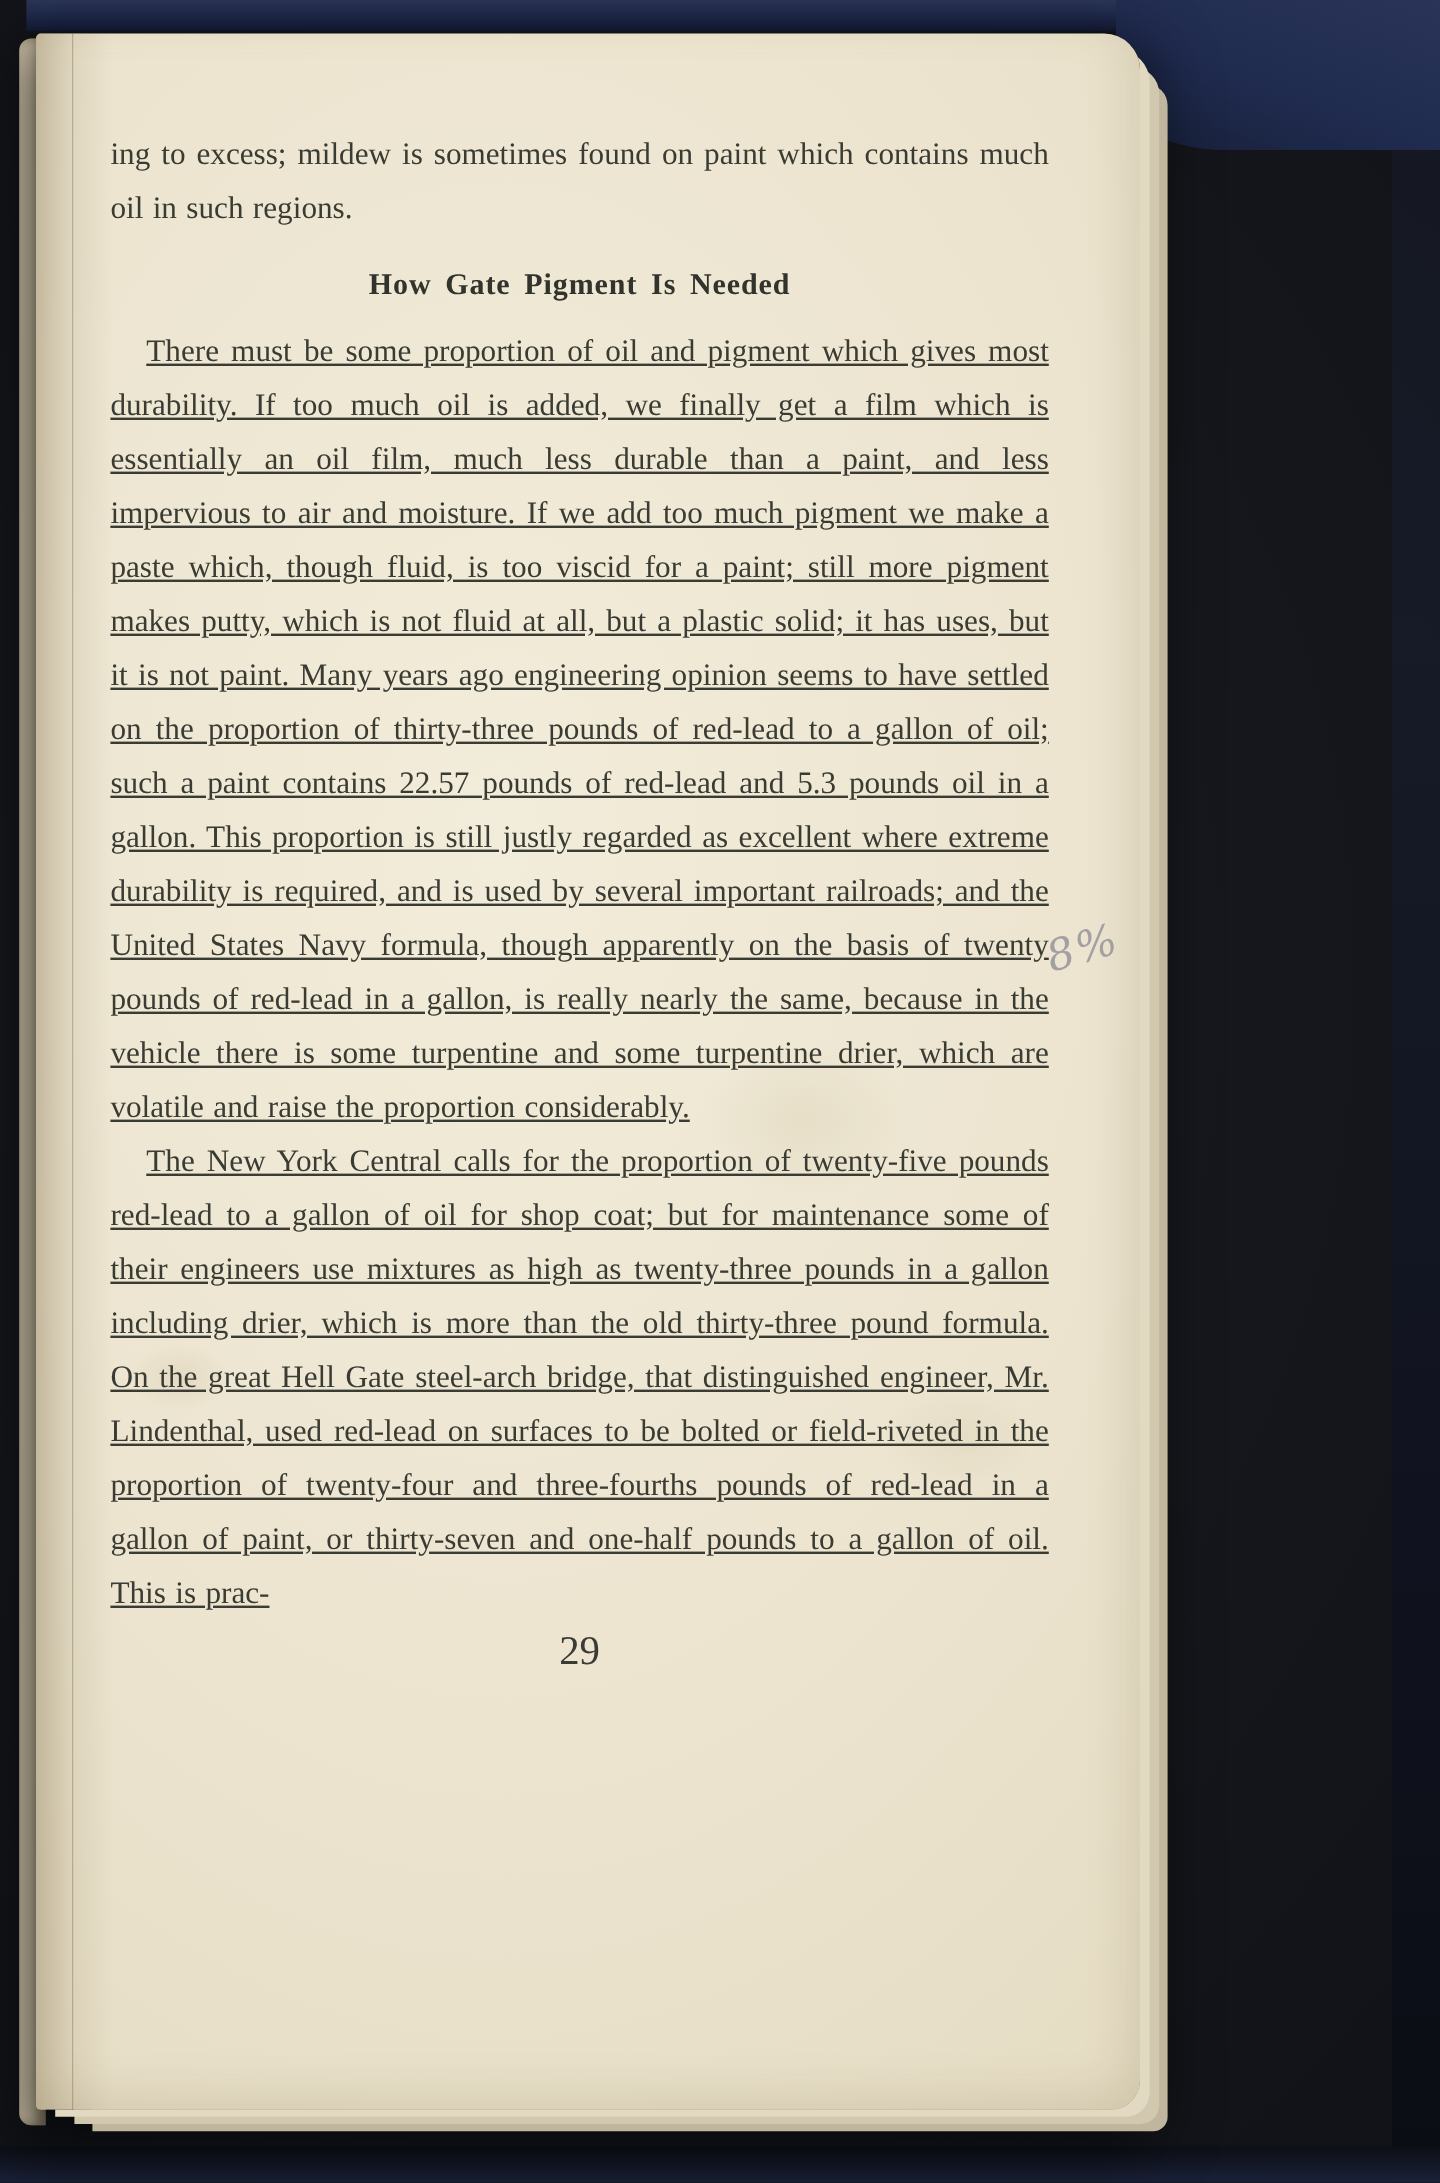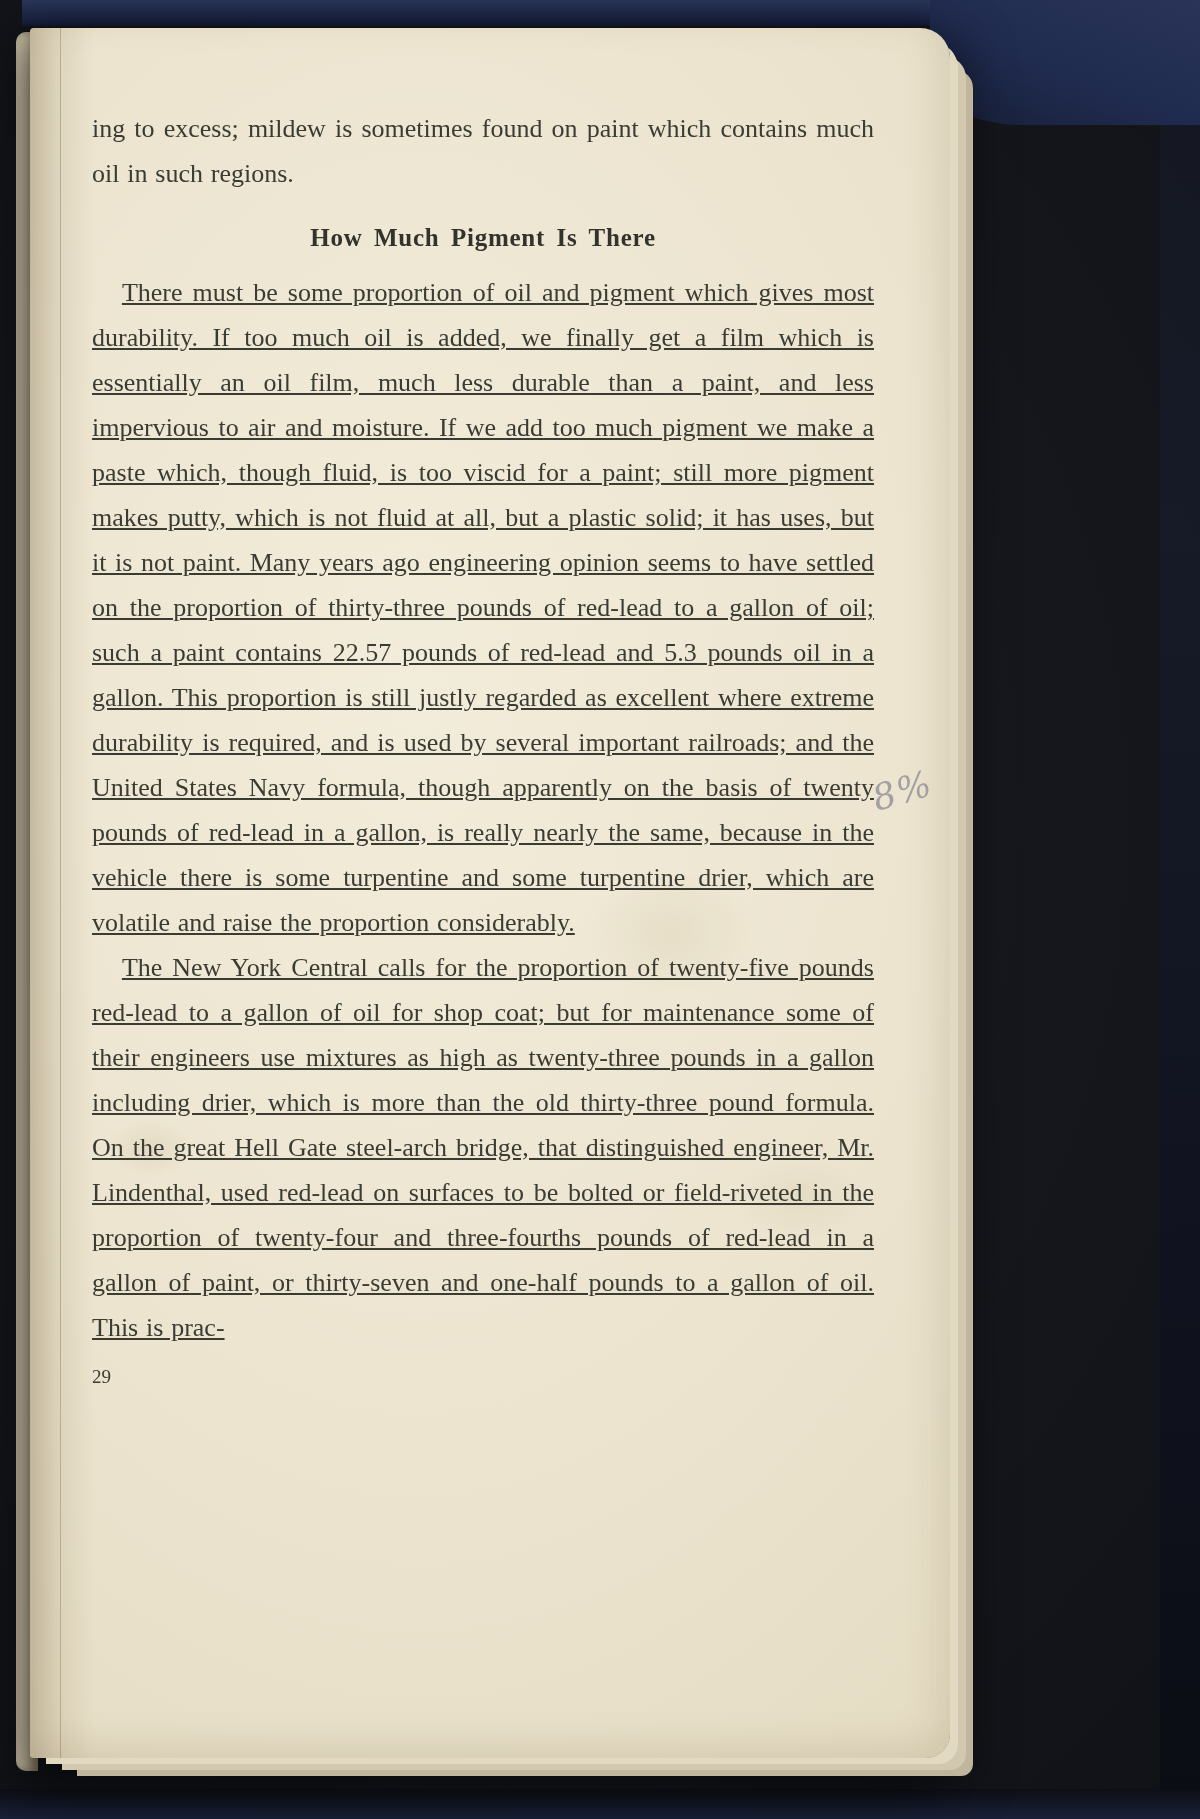--- a/index.html
+++ b/index.html
@@ -112,21 +112,22 @@
     text-align: center;
     font-size: 25px;
     font-weight: bold;
     line-height: 40px;
     letter-spacing: 0.03em;
     word-spacing: 0.18em;
     color: #31332c;
   }
   .pagenum {
     margin-top: 4px;
-    font-size: 19px;
+    text-align: center;
+    font-size: 34px;
     color: #3a3c34;
   }
 
   
   .annotation {
     position: absolute;
     top: 742px; left: 842px;
     font-family: "DejaVu Serif", serif;
     font-style: italic;
     font-size: 36px;
@@ -147,21 +148,21 @@
   <div class="cover-bottom"></div>
 
   <div class="page-sliver"></div>
 
   <div class="page">
     <div class="gutter"></div>
 
     <div class="content">
       <p>ing to excess; mildew is sometimes found on paint which contains much oil in such regions.</p>
 
-      <h2 class="heading">How Much Pigment Is There</h2>
+      <h2 class="heading">How Gate Pigment Is Needed</h2>
 
       <p class="indented">There must be some proportion of oil and pigment which gives most durability.  If too much oil is added, we finally get a film which is essentially an oil film, much less durable than a paint, and less impervious to air and moisture.  If we add too much pigment we make a paste which, though fluid, is too viscid for a paint; still more pigment makes putty, which is not fluid at all, but a plastic solid; it has uses, but it is not paint.  Many years ago engineering opinion seems to have settled on the proportion of thirty-three pounds of red-lead to a gallon of oil; such a paint contains 22.57 pounds of red-lead and 5.3 pounds oil in a gallon. This proportion is still justly regarded as excellent where extreme durability is required, and is used by several important railroads; and the United States Navy formula, though apparently on the basis of twenty pounds of red-lead in a gallon, is really nearly the same, because in the vehicle there is some turpentine and some turpentine drier, which are volatile and raise the proportion considerably.</p>
 
       <p class="indented">The New York Central calls for the proportion of twenty-five pounds red-lead to a gallon of oil for shop coat; but for maintenance some of their engineers use mixtures as high as twenty-three pounds in a gallon including drier, which is more than the old thirty-three pound formula.  On the great Hell Gate steel-arch bridge, that distinguished engineer, Mr. Lindenthal, used red-lead on surfaces to be bolted or field-riveted in the proportion of twenty-four and three-fourths pounds of red-lead in a gallon of paint, or thirty-seven and one-half pounds to a gallon of oil.  This is prac-</p>
 
       <div class="pagenum">29</div>
     </div>
 
     <div class="annotation">8%</div>
   </div>

